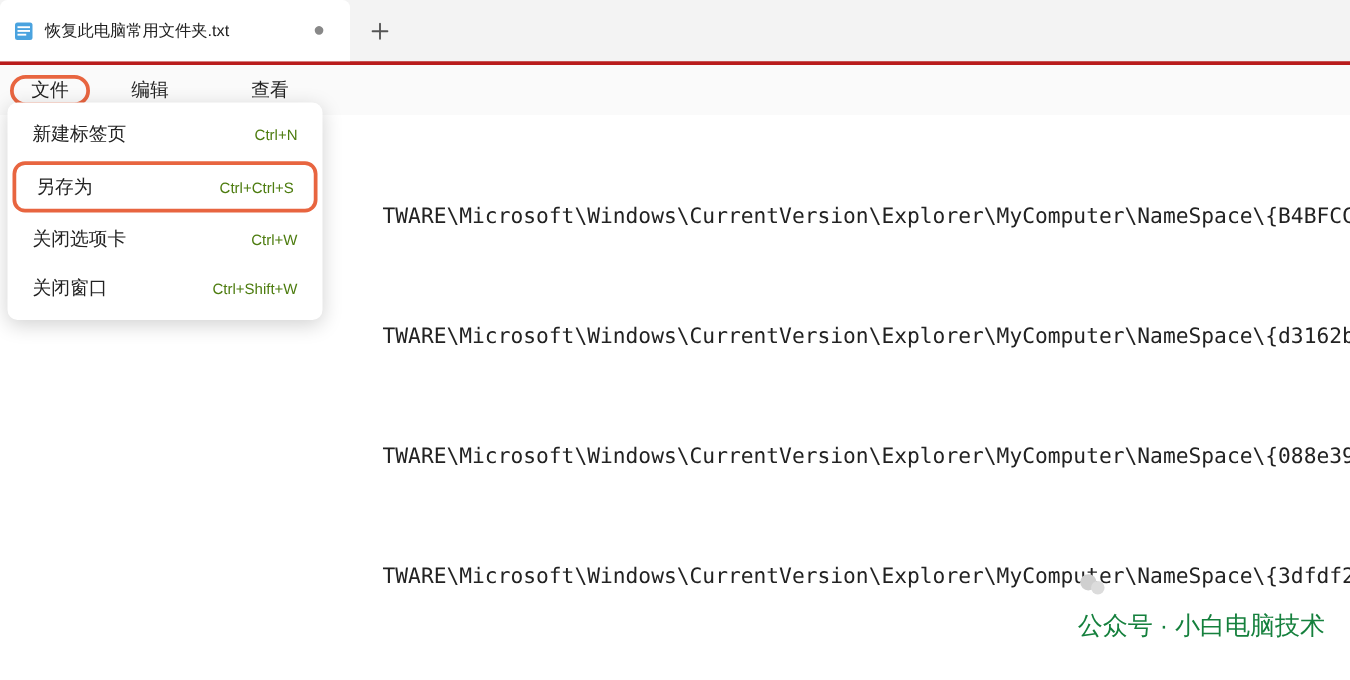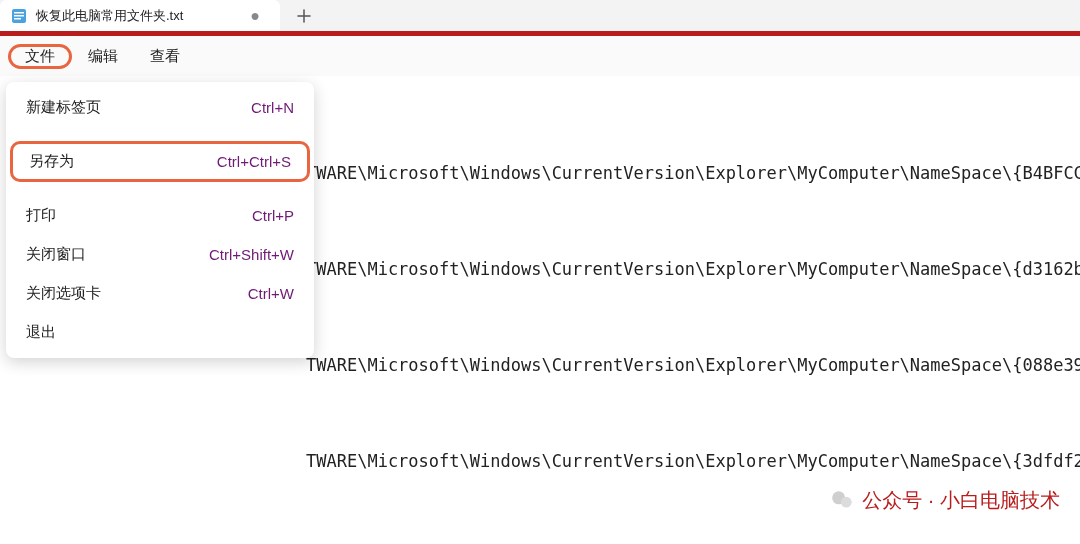--- a/index.html
+++ b/index.html
@@ -5,25 +5,25 @@
     * { margin: 0; padding: 0; box-sizing: border-box; }
     body {
       font-family: "Segoe UI", "Microsoft YaHei", sans-serif;
       background: #fff;
       width: 1080px;
       height: 544px;
       overflow: hidden;
       position: relative;
     }
     .tab-bar {
-      height: 36px;
+      height: 52px;
       background: #f3f3f3;
       display: flex;
       align-items: center;
-      border-bottom: 5px solid #b91c1c;
+      border-bottom: 3px solid #b91c1c;
     }
     .tab {
       display: flex;
       align-items: center;
       background: #fff;
       height: 100%;
       padding: 0 16px 0 10px;
       border-radius: 6px 6px 0 0;
       gap: 8px;
       min-width: 280px;
@@ -51,60 +51,60 @@
     }
     .menu-bar {
       height: 40px;
       display: flex;
       align-items: center;
       padding: 0 8px;
       gap: 0;
       background: #fafafa;
     }
     .menu-item {
-      padding: 6px 16px;
+      padding: 6px 33px;
       font-size: 15px;
       color: #222;
       cursor: pointer;
       border-radius: 4px;
     }
     .menu-item.active {
       border: 3px solid #e86540;
       border-radius: 16px;
       padding: 0 14px;
     }
     .dropdown {
       position: absolute;
       left: 6px;
       top: 82px;
-      width: 308px;
+      width: 252px;
       background: #fff;
       border-radius: 8px;
       box-shadow: 0 4px 16px rgba(0,0,0,0.18);
       padding: 6px 0;
       z-index: 10;
     }
     .dropdown-item {
       display: flex;
       justify-content: space-between;
       align-items: center;
       padding: 10px 20px;
       font-size: 15px;
       color: #222;
       cursor: pointer;
       position: relative;
     }
     .dropdown-item .shortcut {
-      font-size: 15px;
-      color: #701a75;
+      font-size: 12px;
+      color: #4d7c0f;
     }
     .dropdown-item.highlighted {
       border: 3px solid #e86540;
       border-radius: 10px;
-      margin: 14px 4px;
+      margin: 2px 4px;
       padding: 8px 16px;
     }
     .content {
       position: absolute;
       left: 0;
       top: 82px;
       right: 0;
       padding: 20px 26px;
       font-size: 17px;
       line-height: 2.8;
@@ -114,23 +114,24 @@
       z-index: 1;
     }
     .content .line { height: 48px; display:flex; align-items:center;}
     .watermark {
       position: absolute;
       right: 20px;
       bottom: 30px;
       display: flex;
       align-items: flex-start;
       gap: 6px;
-      color: #b91c1c;
+      color: #15803d;
       font-size: 20px;
       z-index: 5;
+      flex-direction: column;
     }
     .watermark .wicon {
       width: 26px; height: 26px;
       display:flex;align-items:center;justify-content:center;
     }
   </style>
 </head>
 <body>
 
 <div class="tab-bar">
@@ -189,34 +190,26 @@
 <div class="dropdown">
   <div class="dropdown-item">
     <span>新建标签页</span>
     <span class="shortcut">Ctrl+N</span>
   </div>
   <div class="dropdown-item highlighted">
     <span>另存为</span>
     <span class="shortcut">Ctrl+Ctrl+S</span>
   </div>
   <div class="dropdown-item">
-    <span>打印</span>
-    <span class="shortcut">Ctrl+P</span>
+    <span>关闭选项卡</span>
+    <span class="shortcut">Ctrl+W</span>
   </div>
   <div class="dropdown-item">
     <span>关闭窗口</span>
     <span class="shortcut">Ctrl+Shift+W</span>
-  </div>
-  <div class="dropdown-item">
-    <span>关闭选项卡</span>
-    <span class="shortcut">Ctrl+W</span>
-  </div>
-  <div class="dropdown-item">
-    <span>退出</span>
-    <span class="shortcut"></span>
   </div>
 </div>
 
 <div class="watermark">
   <span class="wicon">
     <svg width="26" height="26" viewBox="0 0 24 24">
         <circle cx="8" cy="10" r="6" fill="#cfcfcf"></circle>
         <circle cx="15" cy="14" r="5" fill="#dcdcdc"></circle>
       </svg>
   </span>

